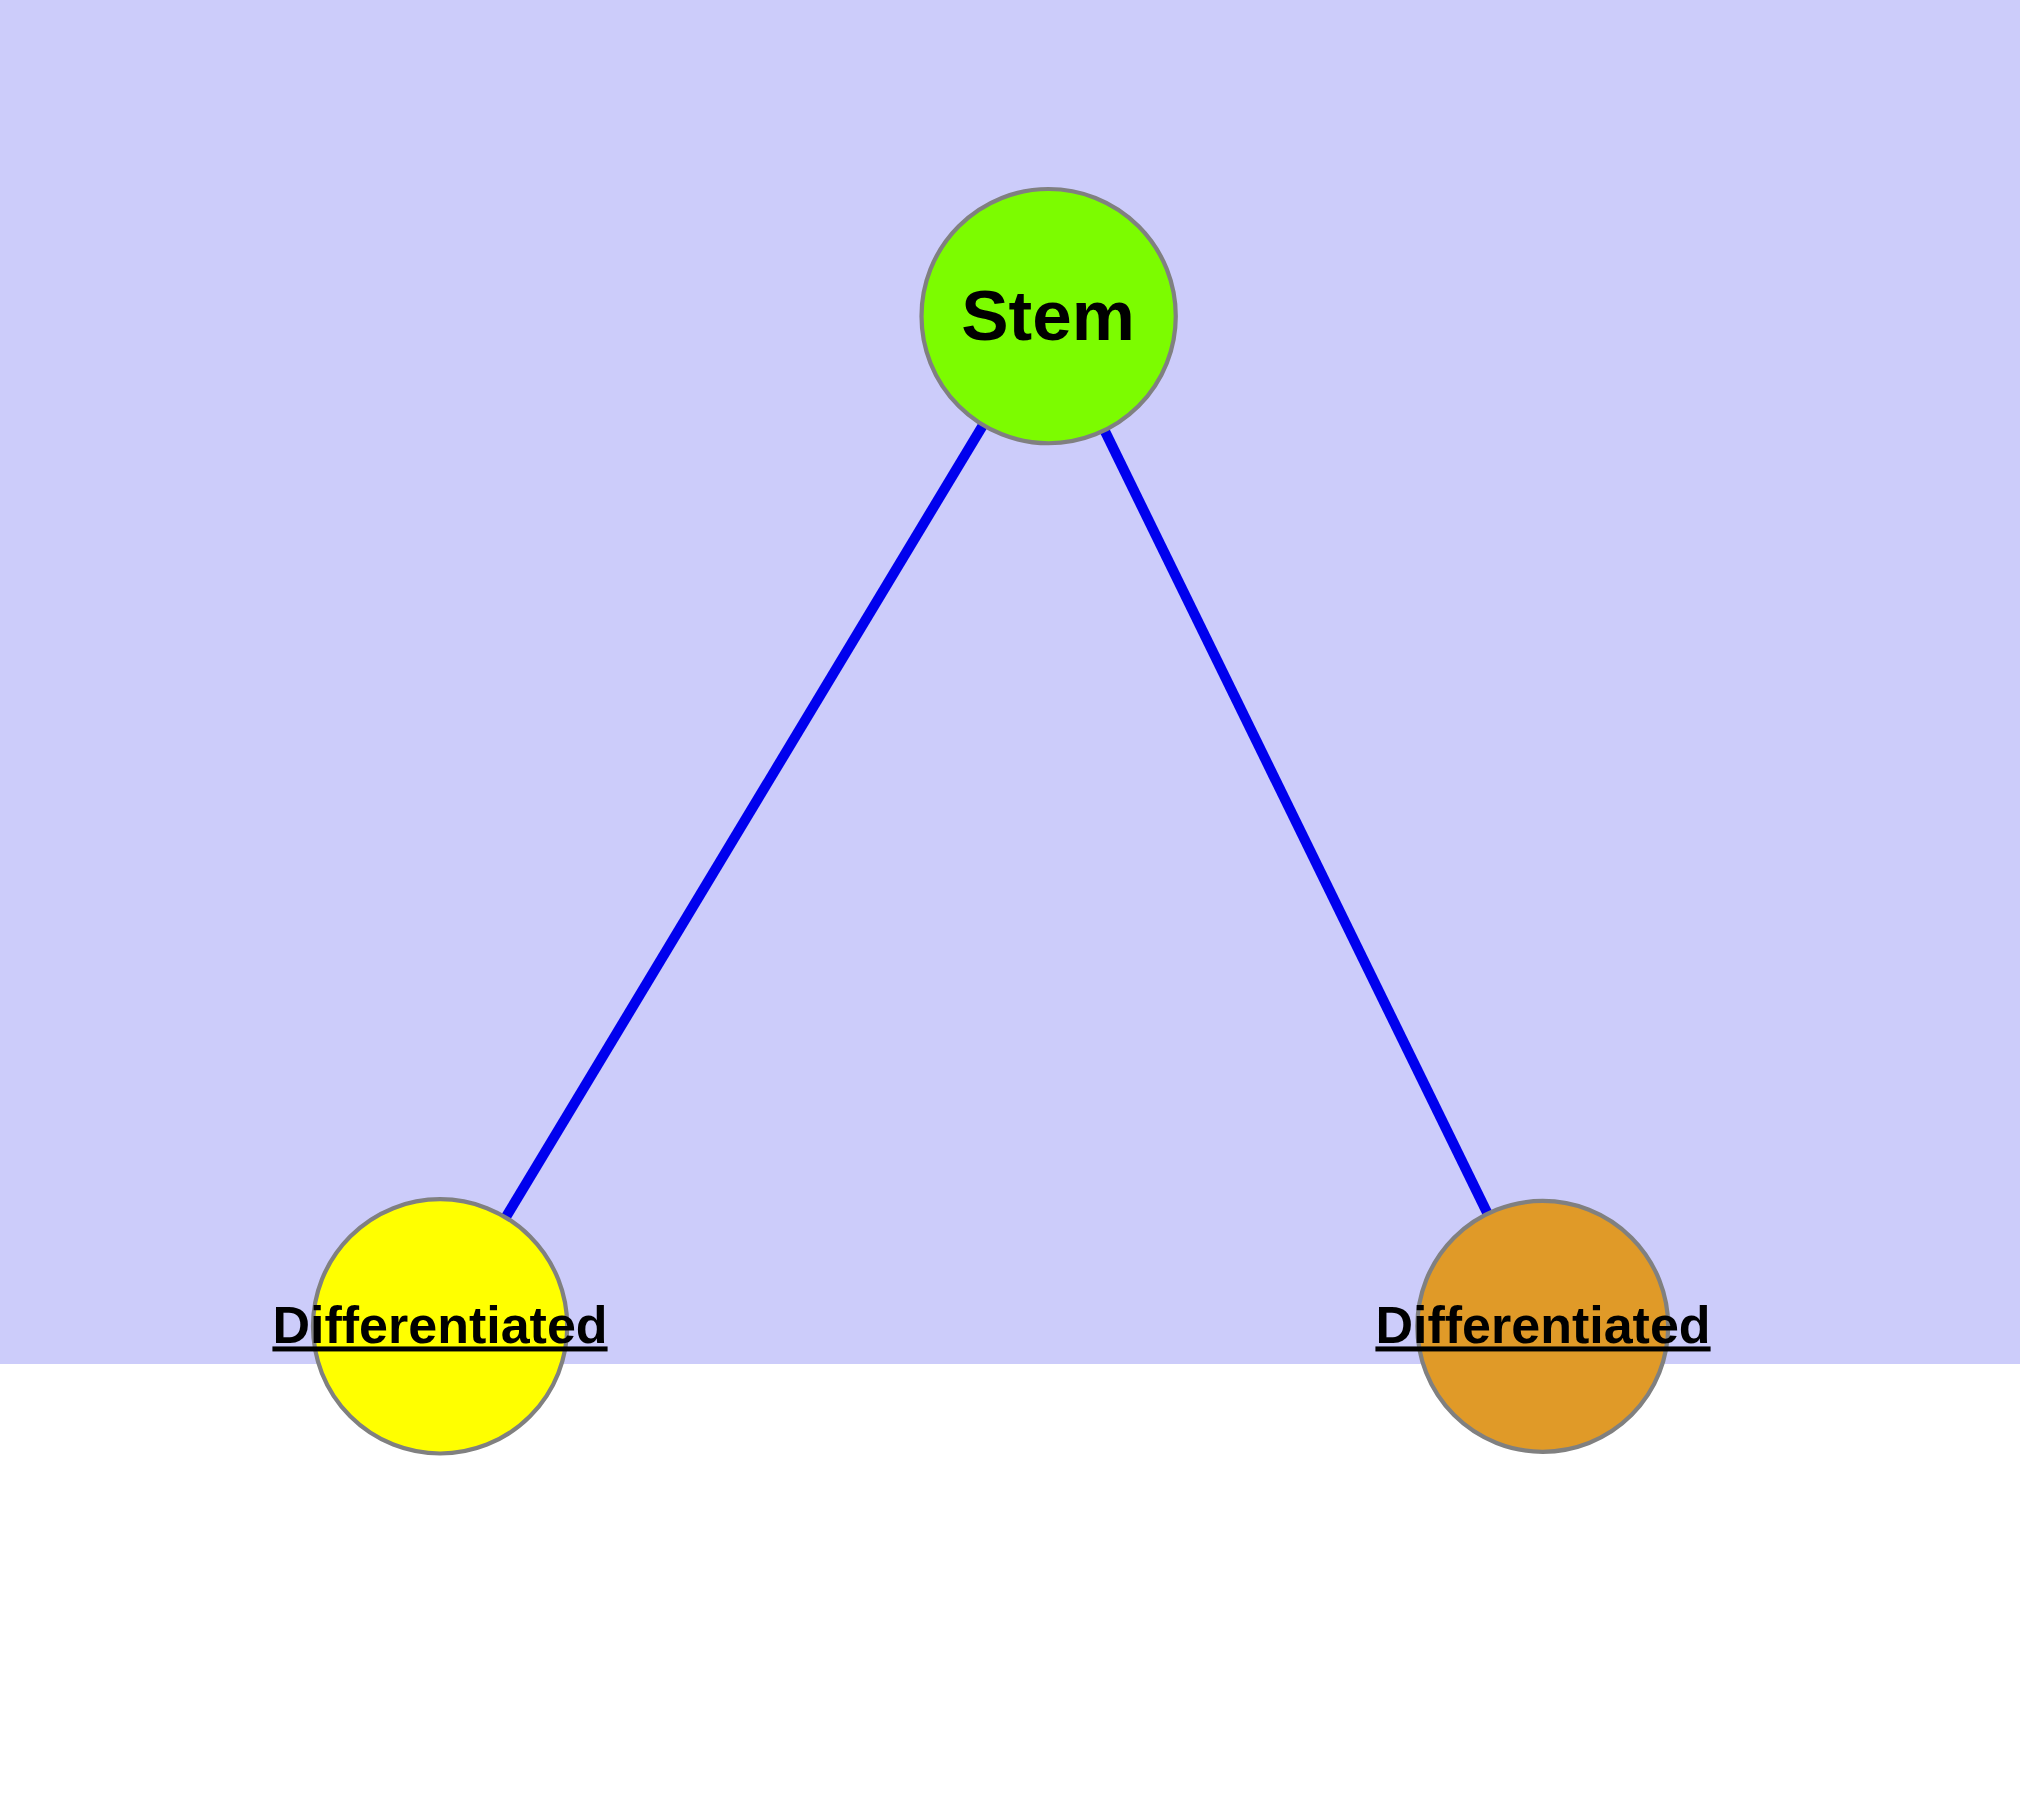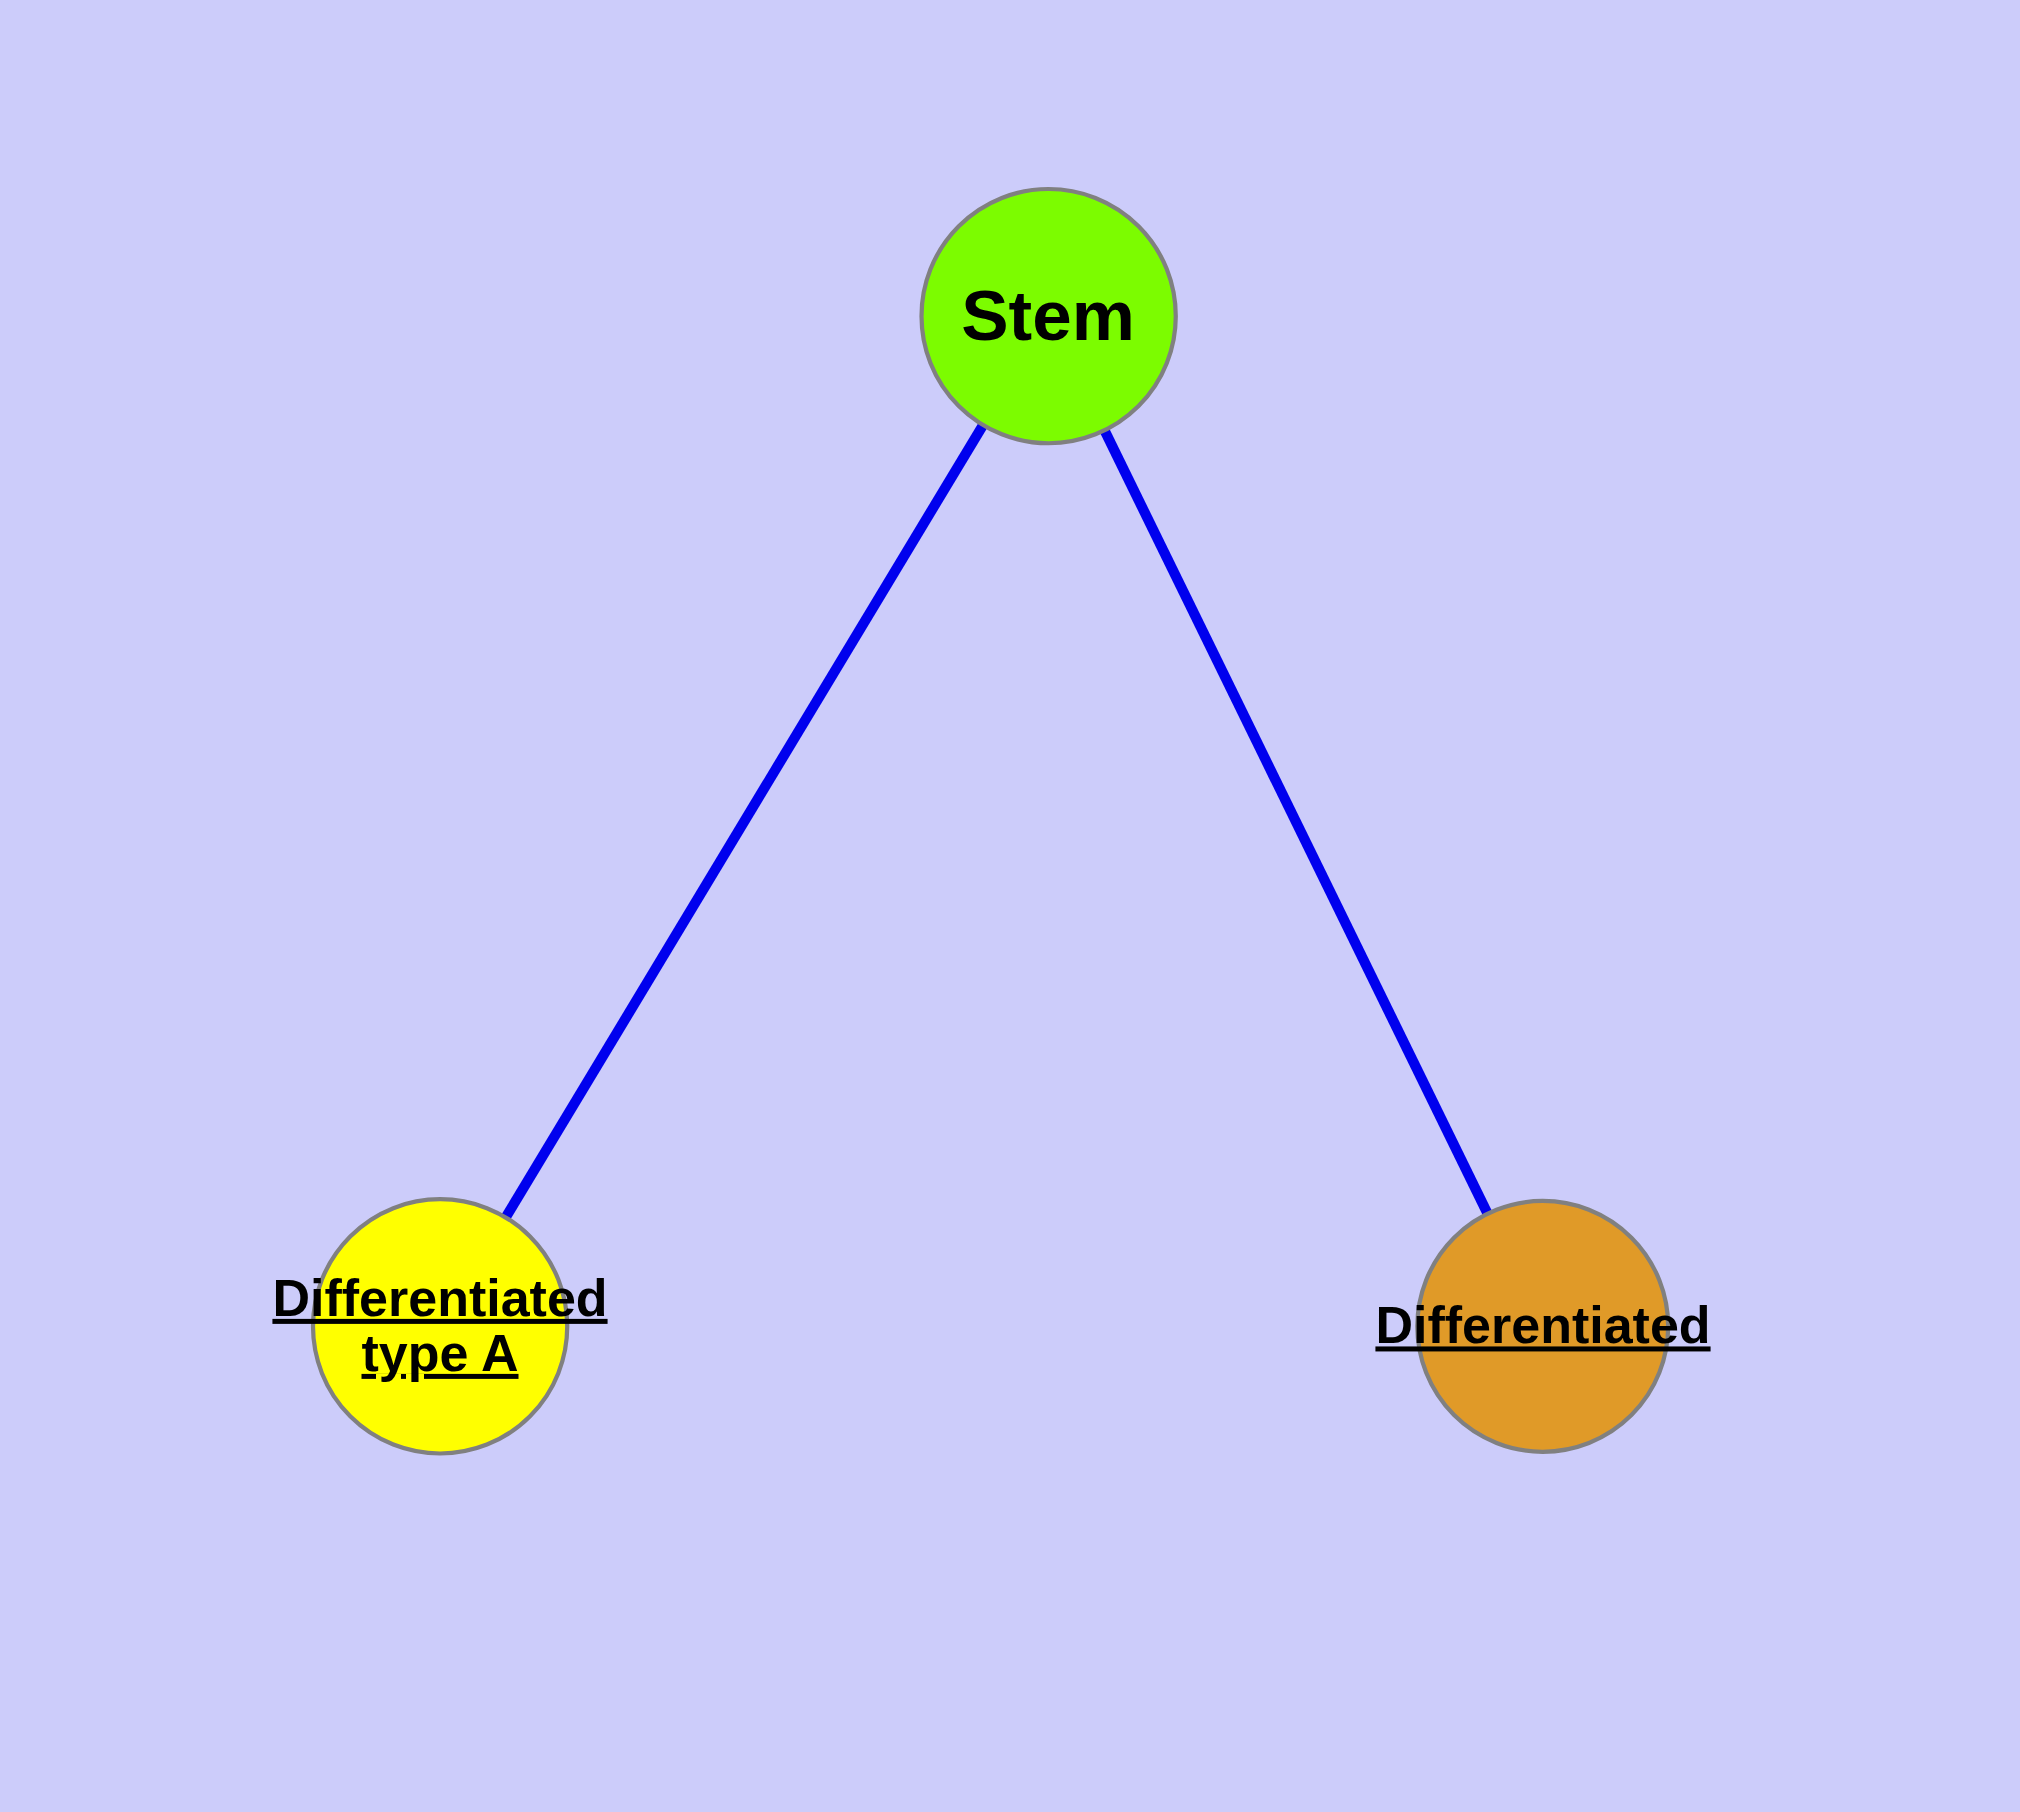--- a/index.html
+++ b/index.html
@@ -9,21 +9,21 @@
   }
   body {
     width: 2021px;
     height: 1812px;
     overflow: hidden;
     font-family: "Liberation Sans", sans-serif;
   }
   #canvas {
     position: relative;
     width: 2021px;
-    height: 1812px;
+    height: 1364px;
     background: #ccccfa;
   }
   #graph-svg {
     position: absolute;
     top: 0;
     left: 0;
     width: 2021px;
     height: 1812px;
     display: block;
   }
@@ -61,18 +61,18 @@
     <g>
       <circle cx="1237" cy="373" r="150" fill="#7cfc00" stroke="#808080" stroke-width="5"></circle>
       <circle cx="519" cy="1565" r="150" fill="#ffff00" stroke="#808080" stroke-width="5"></circle>
       <circle cx="1820" cy="1565" r="148" fill="#e09a28" stroke="#808080" stroke-width="5"></circle>
     </g>
 
   </svg>
 
   <div class="node-label label-stem" style="left: 1048px; top: 316px; color: rgb(0, 0, 0);"><span>Stem</span></div>
 
-  <div class="node-label label-wide" style="left: 440px; top: 1326px; color: rgb(0, 0, 0);"><span>Differentiated</span><br><span>type A</span></div>
+  <div class="node-label label-wide" style="left: 440px; top: 1326px; color: rgb(0, 0, 0);"><span>Differentiated</span><br></div>
 
   <div class="node-label label-wide" style="left: 1543px; top: 1326px; color: rgb(0, 0, 0);"><span>Differentiated</span><br></div>
 
 </div>
 
 
 </body></html>

